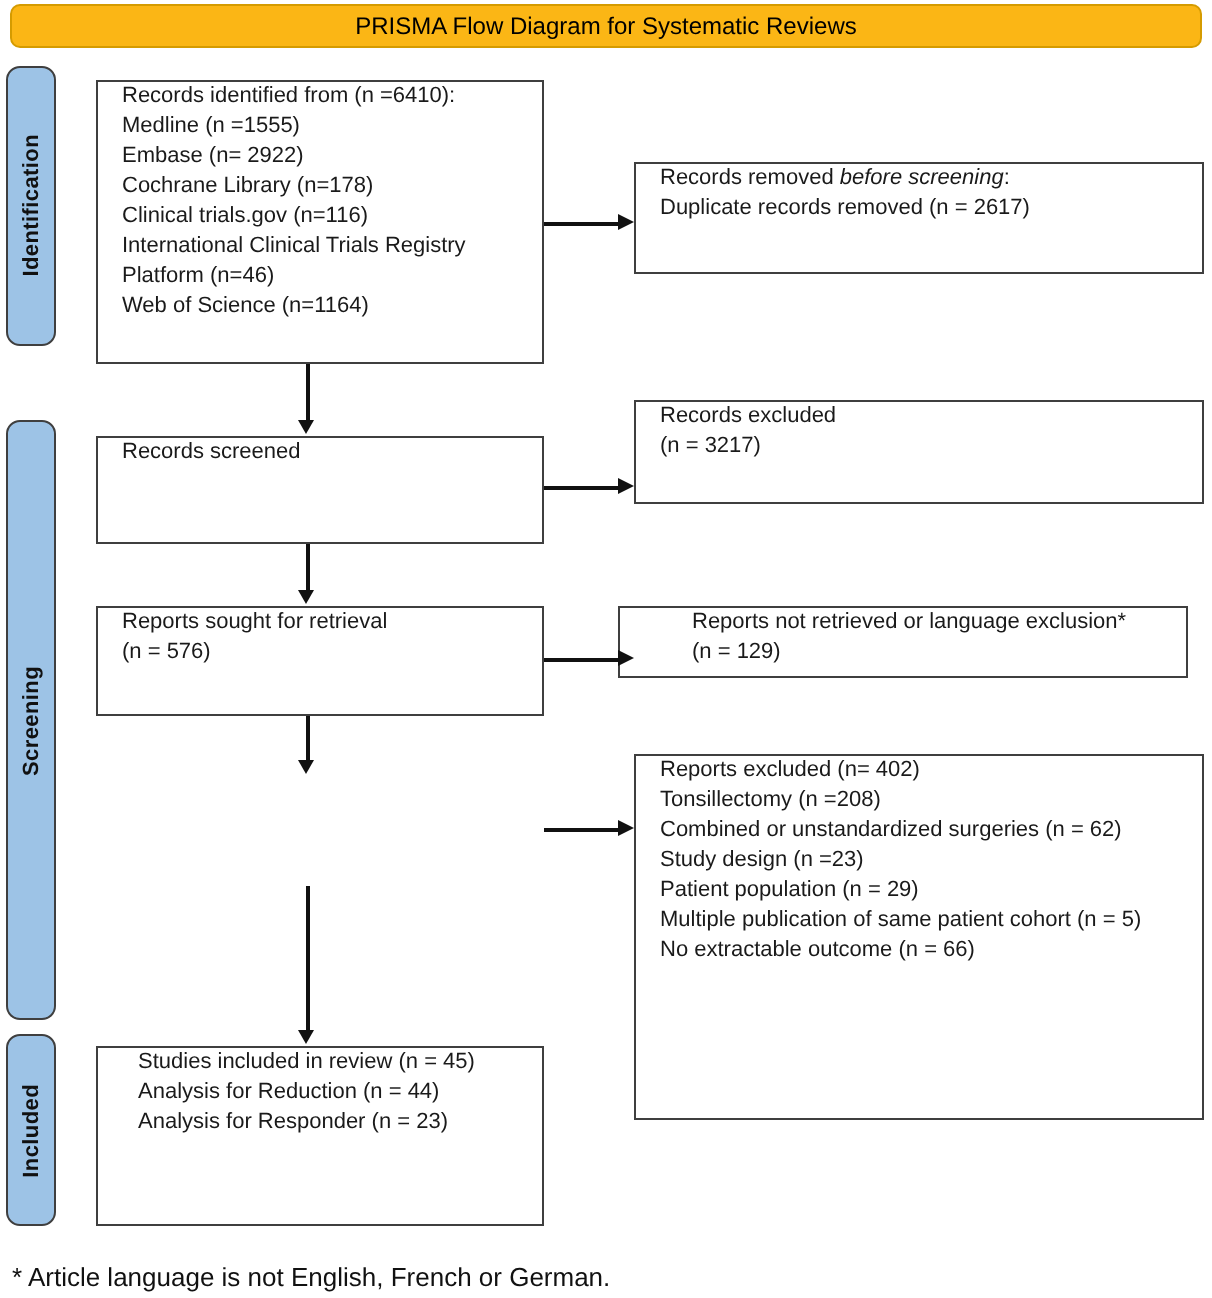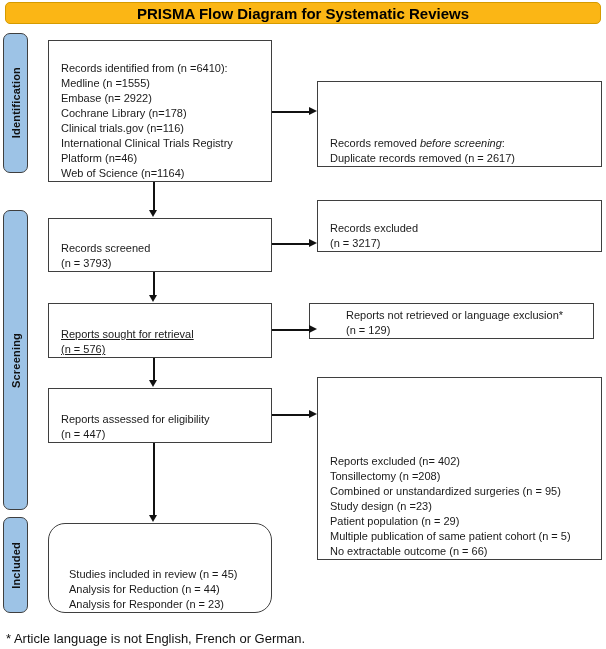--- a/index.html
+++ b/index.html
@@ -14,21 +14,21 @@
   .canvas{position:relative;width:606px;height:649px;background:#ffffff;overflow:hidden;}
 
   .banner{
     position:absolute;left:5px;top:2px;width:596px;height:22px;
     background:var(--banner-fill);
     border:1px solid var(--banner-border);
     border-radius:5px;
     display:flex;align-items:center;justify-content:center;
     box-sizing:border-box;
   }
-  .banner span{font-size:15px;font-weight:bold;color:#000;}
+  .banner span{font-size:12px;font-weight:normal;color:#000;}
 
   .stage{
     position:absolute;left:3px;width:25px;
     background:var(--stage-fill);
     border:1.6px solid var(--box-border);
     border-radius:7px;
     box-sizing:border-box;
     display:flex;align-items:center;justify-content:center;
   }
   .stage span{
@@ -41,32 +41,32 @@
   #stage-identification{top:33px;height:140px;}
   #stage-screening{top:210px;height:300px;}
   #stage-included{top:517px;height:96px;}
 
   .box{
     position:absolute;
     background:#ffffff;
     border:1.7px solid var(--box-border);
     box-sizing:border-box;
     font-size:11px;line-height:15px;
-    display:flex;flex-direction:column;justify-content:flex-end;
+    display:flex;flex-direction:column;justify-content:flex-start;
   }
   .box .lines{padding:0 12px;}
   #box-identified{left:48px;top:40px;width:224px;height:142px;}
-  #box-removed{left:317px;top:81px;width:285px;height:86px;}
+  #box-removed{left:317px;top:81px;width:285px;height:56px;}
   #box-screened{left:48px;top:218px;width:224px;height:54px;}
   #box-excluded{left:317px;top:200px;width:285px;height:52px;}
-  #box-sought{left:48px;top:303px;width:224px;height:55px;text-decoration:underline;}
+  #box-sought{left:48px;top:303px;width:224px;height:55px;}
   #box-not-retrieved{left:309px;top:303px;width:285px;height:36px;padding-left:24px;}
   #box-assessed{left:48px;top:388px;width:224px;height:55px;}
   #box-reports-excluded{left:317px;top:377px;width:285px;height:183px;}
-  #box-included-studies{left:48px;top:523px;width:224px;height:90px;border-radius:17px;}
+  #box-included-studies{left:48px;top:523px;width:224px;height:90px;}
   #box-included-studies .lines{padding-left:20px;}
 
   .italic{font-style:italic;}
 
   .vline{position:absolute;width:1.6px;background:#111;}
   .hline{position:absolute;height:1.6px;background:#111;}
   .head-down{
     position:absolute;width:0;height:0;
     border-left:4.5px solid transparent;
     border-right:4.5px solid transparent;
@@ -119,21 +119,20 @@
   <div class="box" id="box-removed">
     <div class="lines">
       <div><span>Records removed </span><span class="italic">before screening</span><span>:</span></div>
       <div>Duplicate records removed (n = 2617)</div>
     </div>
   </div>
 
   <div class="box" id="box-screened">
     <div class="lines">
         <div>Records screened</div>
-        <div>(n = 3793)</div>
       </div>
   </div>
 
   <div class="box" id="box-excluded">
     <div class="lines">
         <div>Records excluded</div>
         <div>(n = 3217)</div>
       </div>
   </div>
 
@@ -144,32 +143,26 @@
       </div>
   </div>
 
   <div class="box" id="box-not-retrieved">
     <div class="lines">
         <div>Reports not retrieved or language exclusion*</div>
         <div>(n = 129)</div>
       </div>
   </div>
 
-  <div class="box" id="box-assessed">
-    <div class="lines">
-        <div>Reports assessed for eligibility</div>
-        <div>(n = 447)</div>
-      </div>
-  </div>
 
   <div class="box" id="box-reports-excluded">
     <div class="lines">
         <div>Reports excluded (n= 402)</div>
         <div>Tonsillectomy (n =208)</div>
-        <div>Combined or unstandardized surgeries (n = 95)</div>
+        <div>Combined or unstandardized surgeries (n = 62)</div>
         <div>Study design (n =23)</div>
         <div>Patient population (n = 29)</div>
         <div>Multiple publication of same patient cohort (n = 5)</div>
         <div>No extractable outcome (n = 66)</div>
       </div>
   </div>
 
   <div class="box" id="box-included-studies">
     <div class="lines">
         <div>Studies included in review (n = 45)</div>

